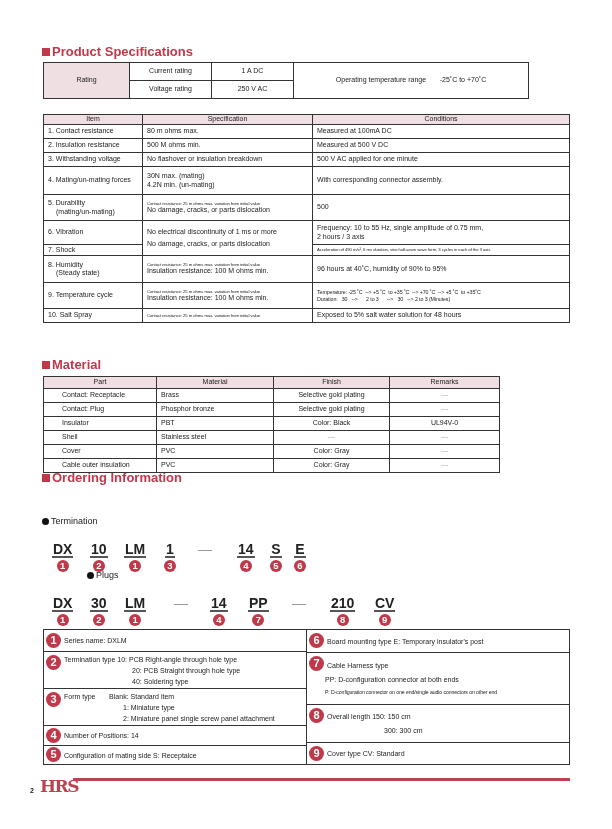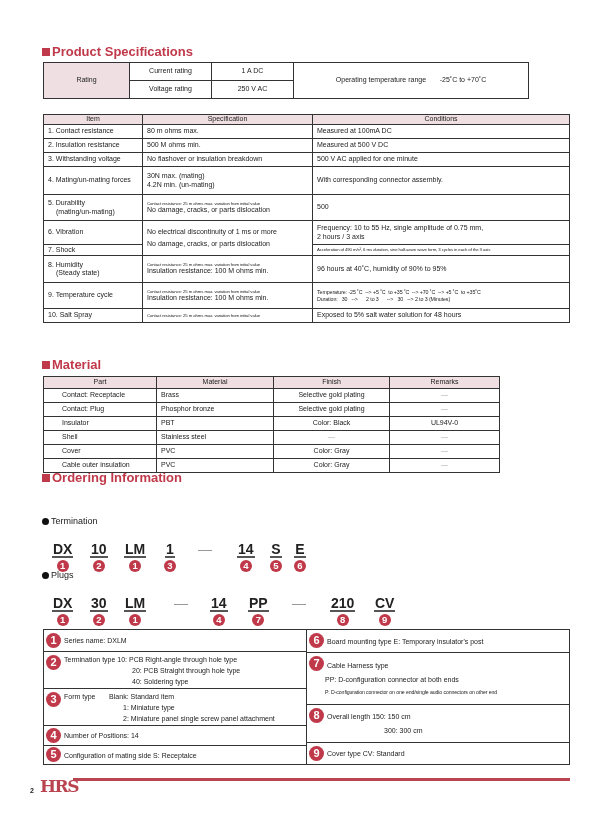--- a/index.html
+++ b/index.html
@@ -228,21 +228,21 @@
   <div class="code" style="left:0px"><span class="txt">DX</span><span class="num">1</span></div>
   <div class="code" style="left:38px"><span class="txt">10</span><span class="num">2</span></div>
   <div class="code" style="left:72px"><span class="txt">LM</span><span class="num">1</span></div>
   <div class="code" style="left:112px"><span class="txt">1</span><span class="num">3</span></div>
   <div class="code" style="left:146px"><span class="sep">—</span></div>
   <div class="code" style="left:185px"><span class="txt">14</span><span class="num">4</span></div>
   <div class="code" style="left:218px"><span class="txt">S</span><span class="num">5</span></div>
   <div class="code" style="left:242px"><span class="txt">E</span><span class="num">6</span></div>
 </div>
 
-<div class="bullet-label" style="top:570px;">
+<div class="bullet-label" style="top:570px;margin-left:45px;">
   <span class="dot"></span>
   <span>Plugs</span>
 </div>
 <div class="code-row" style="top:584px;">
   <div class="code" style="left:0px"><span class="txt">DX</span><span class="num">1</span></div>
   <div class="code" style="left:38px"><span class="txt">30</span><span class="num">2</span></div>
   <div class="code" style="left:72px"><span class="txt">LM</span><span class="num">1</span></div>
   <div class="code" style="left:122px"><span class="sep">—</span></div>
   <div class="code" style="left:158px"><span class="txt">14</span><span class="num">4</span></div>
   <div class="code" style="left:196px"><span class="txt">PP</span><span class="num">7</span></div>

